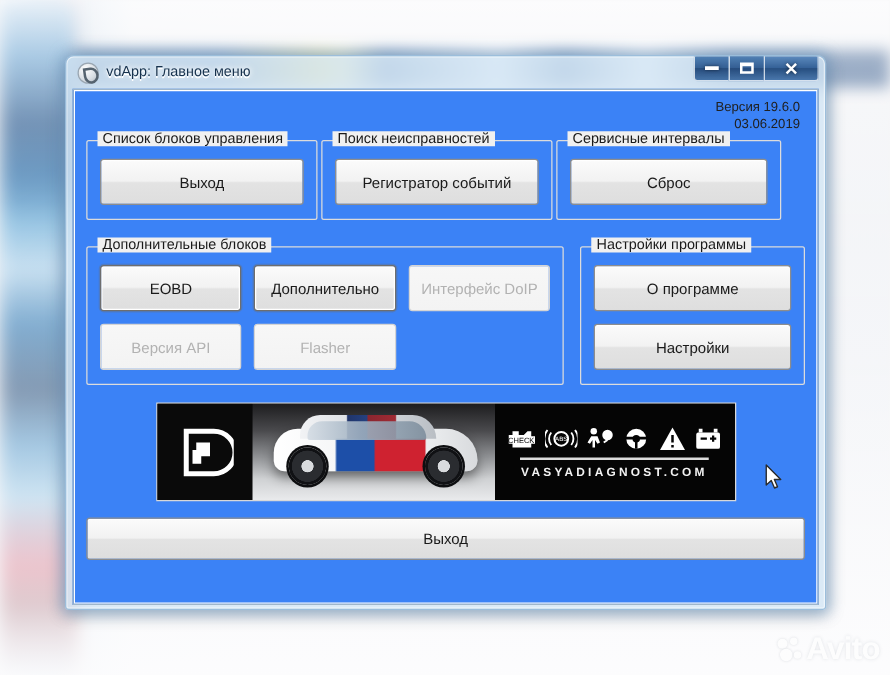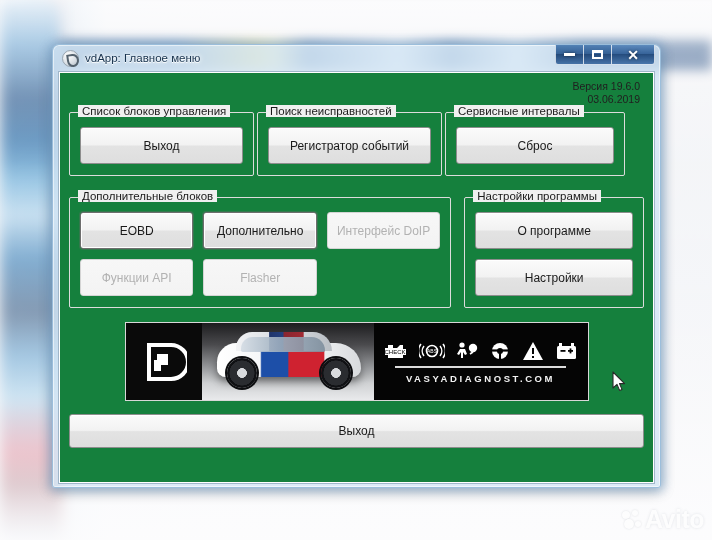--- a/index.html
+++ b/index.html
@@ -165,21 +165,21 @@
     font-size: 14px;
     font-weight: bold;
     line-height: 1;
     text-shadow: 0 0 3px rgba(0,0,0,0.55);
   }
 
   
   .client {
     position: relative;
     height: 413px;
-    background: #15803d;
+    background: #3b82f6;
     border: 1px solid #9fb6ca;
     box-shadow: inset 0 0 0 1px #ffffff;
     padding: 6px 10px 10px 10px;
   }
 
   .version-block {
     position: absolute;
     right: 14px;
     top: 8px;
     text-align: right;
@@ -329,21 +329,21 @@
     position: absolute;
     bottom: 16%;
     width: 30px; height: 30px;
     border-radius: 50%;
     background: radial-gradient(circle at 50% 50%, #d9dbde 0 22%, #2a2c30 24% 58%, #101114 60% 100%);
     box-shadow: 0 0 0 2px #0d0e10;
   }
   .wheel.front { left: 15%; }
   .wheel.rear  { right: 13%; }
   .banner-icons {
-    width: 214px;
+    width: 192px;
     background: #050505;
     display: flex;
     flex-direction: column;
     align-items: center;
     justify-content: center;
     padding: 7px 8px 6px 8px;
   }
   .icon-row {
     display: flex;
     align-items: center;
@@ -467,21 +467,21 @@
       </div>
 
       <div class="row2">
 
         <div class="group g-extra">
           <div class="group-title">Дополнительные блоков</div>
           <div class="btn-grid">
             <div class="btn focused">EOBD</div>
             <div class="btn focused">Дополнительно</div>
             <div class="btn disabled">Интерфейс DoIP</div>
-            <div class="btn disabled">Функции API</div>
+            <div class="btn disabled">Версия API</div>
             <div class="btn disabled">Flasher</div>
           </div>
         </div>
 
         <div class="group g-settings">
           <div class="group-title">Настройки программы</div>
           <div class="stack">
             <div class="btn wide">О программе</div>
             <div class="btn wide">Настройки</div>
           </div>

